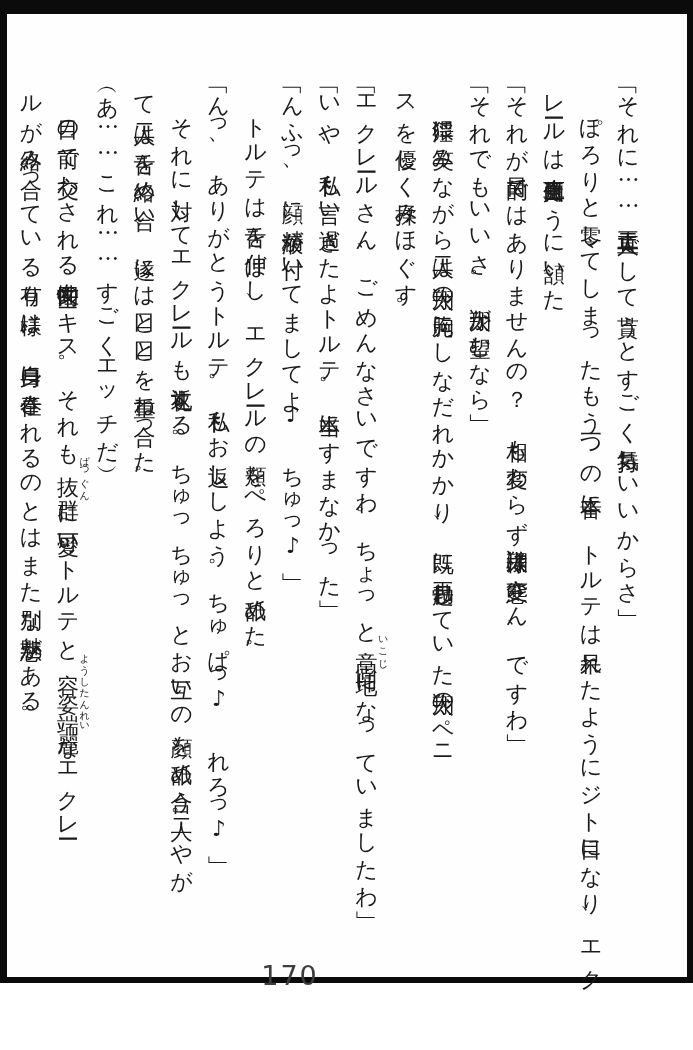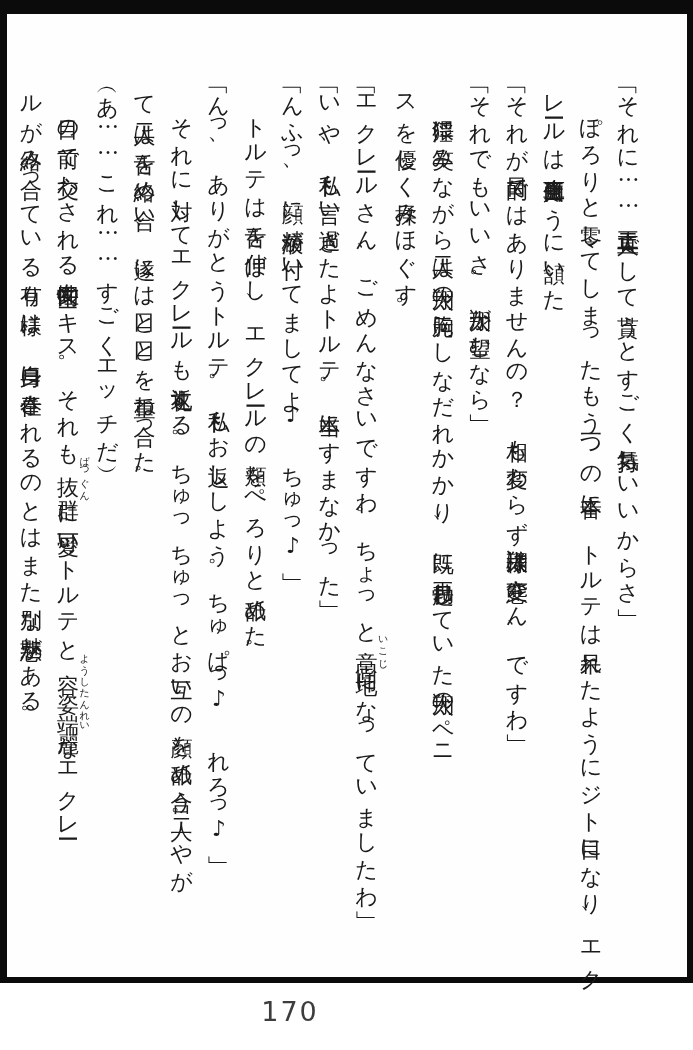--- a/index.html
+++ b/index.html
@@ -54,21 +54,21 @@
     text-indent: 23px;          
   }
   ruby rt {
     font-size: 10px;
     letter-spacing: 0;
     font-family: "DejaVu Serif", "Liberation Serif", serif;
     color: #1b1b1b;
   }
   .page-number {
     position: absolute;
-    top: 996px;
+    top: 960px;
     left: 0;
     width: 580px;
     text-align: center;
     font-family: "DejaVu Sans", "Liberation Sans", sans-serif;
     font-size: 27px;
     letter-spacing: 2px;
     color: #3d3d3d;
   }
 </style>
 </head>

